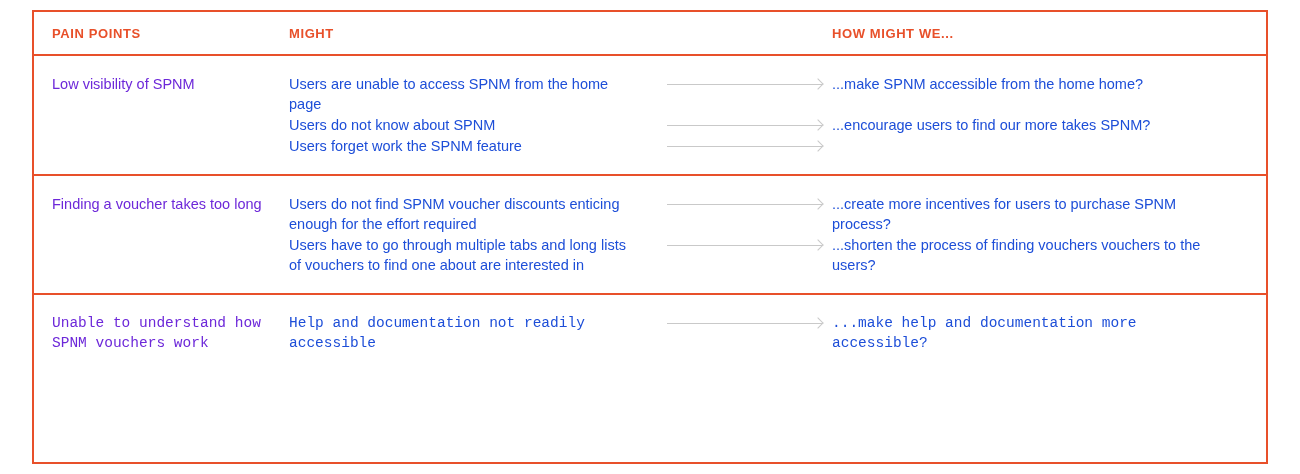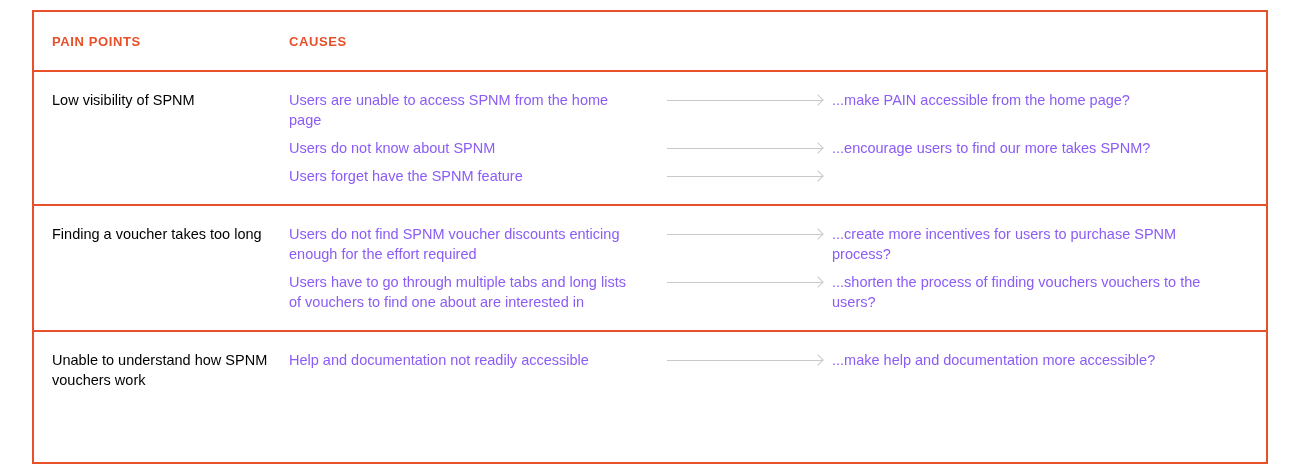--- a/index.html
+++ b/index.html
@@ -21,29 +21,30 @@
     height: 454px;
     border: 2px solid #E8502A;
     box-sizing: border-box;
   }
   .row {
     display: flex;
     align-items: flex-start;
     box-sizing: border-box;
   }
   .row.header {
-    height: 60px;
+    height: 44px;
     border-bottom: 2px solid #E8502A;
     align-items: center;
   }
   .row.body {
     border-bottom: 2px solid #E8502A;
   }
   .row.body:last-child {
     border-bottom: none;
+    font-family: Liberation Mono, monospace;
   }
   .col-pain {
     width: 255px;
     flex: 0 0 255px;
     padding-left: 18px;
     box-sizing: border-box;
   }
   .col-cause {
     width: 378px;
     flex: 0 0 378px;
@@ -59,30 +60,30 @@
     box-sizing: border-box;
   }
   .hdr {
     color: #E8502A;
     font-size: 13px;
     font-weight: bold;
     letter-spacing: 0.6px;
   }
   .hdr-cause { padding-left: 0; }
   .pain-text {
-    color: #000000;
+    color: #6d28d9;
     font-size: 14.5px;
     line-height: 20px;
   }
   .pair {
     display: flex;
     align-items: flex-start;
   }
   .cause-text, .hmw-text {
-    color: #8b5cf6;
+    color: #1d4ed8;
     font-size: 14.5px;
     line-height: 20px;
   }
   .cause-cell {
     width: 378px;
     flex: 0 0 378px;
     box-sizing: border-box;
     padding-right: 28px;
   }
   .arrow-cell {
@@ -113,72 +114,75 @@
   .hmw-cell {
     flex: 1 1 auto;
     box-sizing: border-box;
     padding-right: 40px;
   }
   .group {
     padding-top: 18px;
     padding-bottom: 18px;
   }
   .pair + .pair {
-    margin-top: 8px;
+    margin-top: 1px;
   }
   .pain-cell-pad {
     padding-top: 18px;
     padding-bottom: 18px;
   }
 </style>
 </head>
 <body>
 
 <div class="matrix">
 
   <div class="row header">
     <div class="col-pain">
       <span class="hdr">PAIN POINTS</span>
     </div>
     <div class="col-cause hdr-cause">
-      <span class="hdr">CAUSES</span>
+      <span class="hdr">MIGHT</span>
     </div>
     <div class="col-arrow"></div>
+    <div class="col-hmw">
+      <span class="hdr">HOW MIGHT WE...</span>
+    </div>
   </div>
 
   <div class="row body">
     <div class="col-pain pain-cell-pad">
       <div class="pain-text">Low visibility of SPNM</div>
     </div>
     <div class="group" style="display:flex; flex:1 1 auto; flex-direction:column;">
       <div class="pair">
         <div class="cause-cell">
           <div class="cause-text">Users are unable to access SPNM from the home page</div>
         </div>
         <div class="arrow-cell">
           <div class="arrow"></div>
         </div>
         <div class="hmw-cell">
-          <div class="hmw-text">...make PAIN accessible from the home page?</div>
+          <div class="hmw-text">...make SPNM accessible from the home home?</div>
         </div>
       </div>
       <div class="pair">
         <div class="cause-cell">
           <div class="cause-text">Users do not know about SPNM</div>
         </div>
         <div class="arrow-cell">
           <div class="arrow"></div>
         </div>
         <div class="hmw-cell">
           <div class="hmw-text">...encourage users to find our more takes SPNM?</div>
         </div>
       </div>
       <div class="pair">
         <div class="cause-cell">
-          <div class="cause-text">Users forget have the SPNM feature</div>
+          <div class="cause-text">Users forget work the SPNM feature</div>
         </div>
         <div class="arrow-cell">
           <div class="arrow"></div>
         </div>
       </div>
     </div>
   </div>
 
   <div class="row body">
     <div class="col-pain pain-cell-pad">

